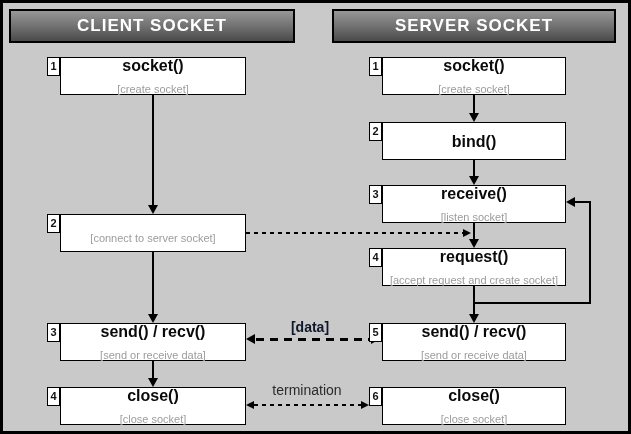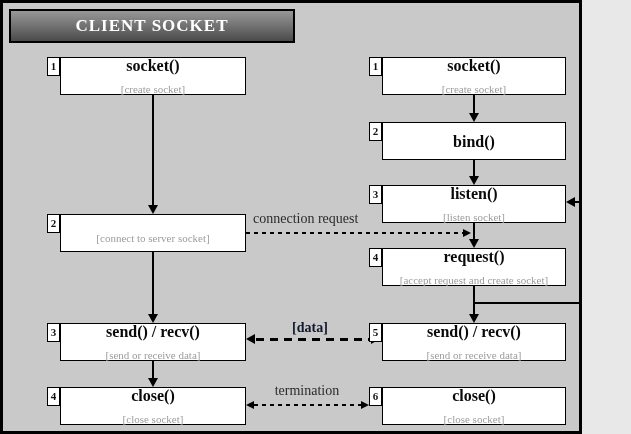--- a/index.html
+++ b/index.html
@@ -1,19 +1,19 @@
 <!DOCTYPE html>
 <html><head>
 <meta charset="utf-8">
 <style>
   html,body{margin:0;padding:0;background:#e8e8e8;}
   .stage{
-    position:relative; width:582px; height:434px;
+    position:relative; width:631px; height:434px;
     background:#c9c9c9; overflow:hidden;
-    font-family:Liberation Serif, serif;
+    font-family:Liberation Sans, sans-serif;
   }
   .frame{position:absolute; inset:0; border:3px solid #000; pointer-events:none; z-index:50;}
 
   
   .hdr{
     position:absolute; height:34px; box-sizing:border-box;
     border:2px solid #000;
     background:linear-gradient(to bottom,#979797 0%,#6e6e6e 55%,#4a4a4a 100%);
     color:#fff; font-weight:bold; font-size:17px; letter-spacing:1px;
     display:flex; align-items:center; justify-content:center;
@@ -64,20 +64,21 @@
   .lbl{position:absolute; font-size:14px; color:#2b2b2b; z-index:10; line-height:15px;}
   .lbl.bold{font-weight:bold; color:#0f172a;}
 </style>
 </head>
 <body>
 
 <div class="stage">
   <div class="frame"></div>
 
   <div class="hdr client">CLIENT SOCKET</div>
+  <div class="hdr server">SERVER SOCKET</div>
 
   <div class="box c c1">
     <span class="tab">1</span>
     <div class="t">socket()</div>
     <div class="s">[create socket]</div>
   </div>
   <div class="box c c2">
     <span class="tab">2</span>
     <div class="s">[connect to server socket]</div>
   </div>
@@ -96,21 +97,21 @@
     <span class="tab">1</span>
     <div class="t">socket()</div>
     <div class="s">[create socket]</div>
   </div>
   <div class="box sv s2">
     <span class="tab">2</span>
     <div class="t">bind()</div>
   </div>
   <div class="box sv s3">
     <span class="tab">3</span>
-    <div class="t">listen()</div>
+    <div class="t">receive()</div>
     <div class="s">[listen socket]</div>
   </div>
   <div class="box sv s4">
     <span class="tab">4</span>
     <div class="t">request()</div>
     <div class="s">[accept request and create socket]</div>
   </div>
   <div class="box sv s5">
     <span class="tab">5</span>
     <div class="t">send() / recv()</div>
@@ -143,21 +144,20 @@
   <div class="vline" style="left:473px; top:285px; height:30px;"></div>
   <div class="ah-down" style="left:469px; top:314px;"></div>
 
   <div class="hline" style="left:473px; top:302px; width:118px;"></div>
   <div class="vline" style="left:589px; top:201px; height:103px;"></div>
   <div class="hline" style="left:574px; top:201px; width:17px;"></div>
   <div class="ah-left" style="left:566px; top:197px;"></div>
 
   <div class="dash-thin" style="left:246px; top:232px; width:217px;"></div>
   <div class="ah-right sm" style="left:463px; top:229px;"></div>
-  <div class="lbl" style="left:253px; top:211px;">connection request</div>
 
   <div class="dash-thick" style="left:256px; top:338px; width:116px;"></div>
   <div class="ah-left" style="left:246px; top:334px;"></div>
   <div class="ah-right" style="left:371px; top:334px;"></div>
   <div class="lbl bold" style="left:270px; top:320px; width:80px; text-align:center;">[data]</div>
 
   <div class="dash-thin" style="left:254px; top:404px; width:108px;"></div>
   <div class="ah-left sm" style="left:246px; top:401px;"></div>
   <div class="ah-right sm" style="left:361px; top:401px;"></div>
   <div class="lbl" style="left:257px; top:383px; width:100px; text-align:center;">

